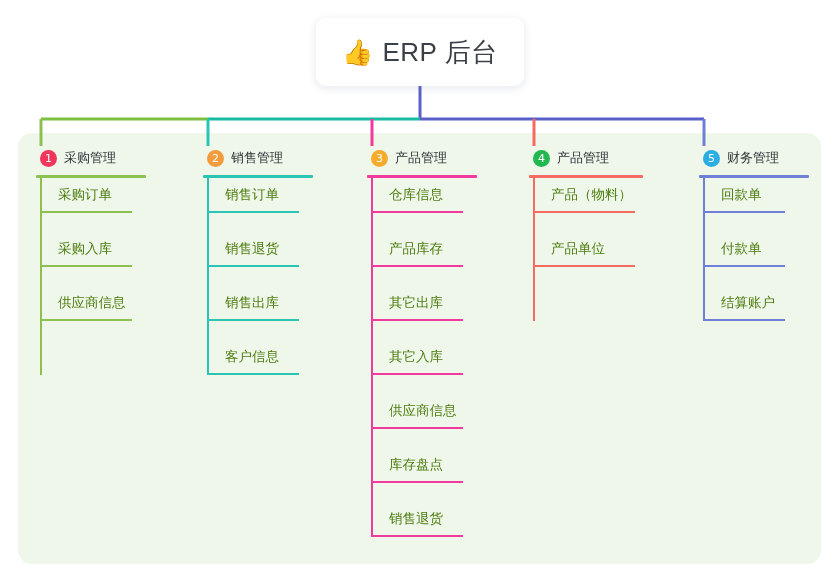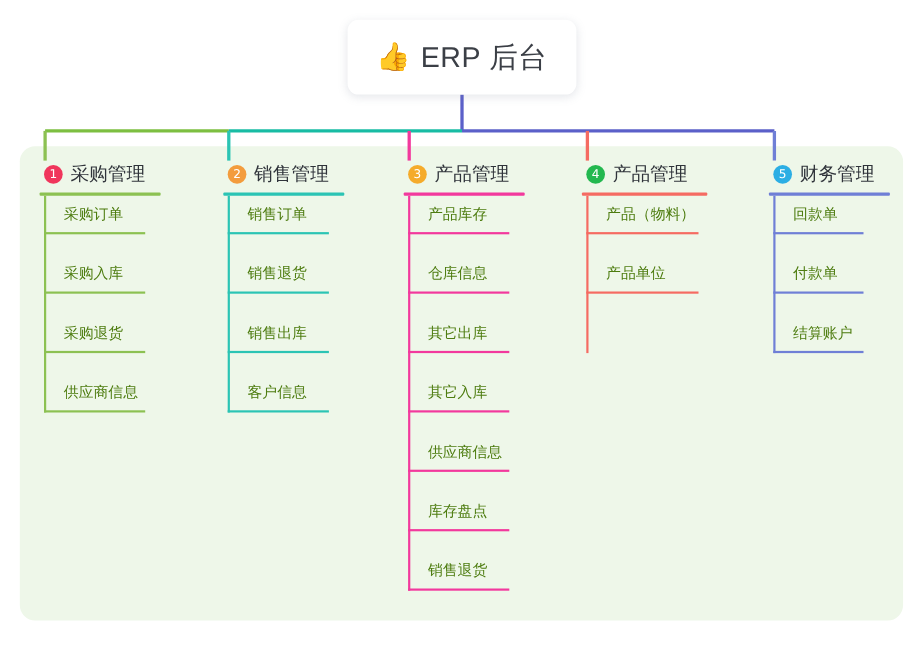--- a/index.html
+++ b/index.html
@@ -77,21 +77,21 @@
     width: 17px; height: 17px;
     border-radius: 50%;
     color: #ffffff;
     font-size: 11px;
     line-height: 17px;
     text-align: center;
     flex: 0 0 auto;
     font-family: "DejaVu Sans", sans-serif;
   }
   .col-title {
-    font-size: 17px;
+    font-size: 13px;
     color: #2f333a;
     white-space: nowrap;
   }
   .head-rule {
     height: 3px;
     margin-top: 5px;
     border-radius: 1px;
   }
 
   .leaves { position: relative; }
@@ -155,24 +155,20 @@
           <div class="leaf-stem" style="background: rgb(140, 193, 82); height: 197px;"></div>
           <div class="leaf">
             <span class="leaf-label">采购订单</span>
             <div class="leaf-rule" style="background: rgb(140, 193, 82); width: 92px;"></div>
           </div>
           <div class="leaf">
             <span class="leaf-label">采购入库</span>
             <div class="leaf-rule" style="background: rgb(140, 193, 82); width: 92px;"></div>
           </div>
           <div class="leaf">
-            <span class="leaf-label">采购退货</span>
-            <div class="leaf-rule" style="background: rgb(140, 193, 82); width: 92px;"></div>
-          </div>
-          <div class="leaf">
             <span class="leaf-label">供应商信息</span>
             <div class="leaf-rule" style="background: rgb(140, 193, 82); width: 92px;"></div>
           </div>
         </div>
       </div>
       <div class="column" style="left: 203px;">
         <div class="col-head">
           <span class="badge" style="background: rgb(243, 156, 61);">2</span>
           <span class="col-title">销售管理</span>
         </div>
@@ -199,25 +195,25 @@
       </div>
       <div class="column" style="left: 367px;">
         <div class="col-head">
           <span class="badge" style="background: rgb(245, 171, 43);">3</span>
           <span class="col-title">产品管理</span>
         </div>
         <div class="head-rule" style="background: rgb(242, 57, 157); width: 110px;"></div>
         <div class="leaves" style="height: 378px;">
           <div class="leaf-stem" style="background: rgb(242, 57, 157); height: 359px;"></div>
           <div class="leaf">
+            <span class="leaf-label">仓库信息</span>
+            <div class="leaf-rule" style="background: rgb(242, 57, 157); width: 92px;"></div>
+          </div>
+          <div class="leaf">
             <span class="leaf-label">产品库存</span>
-            <div class="leaf-rule" style="background: rgb(242, 57, 157); width: 92px;"></div>
-          </div>
-          <div class="leaf">
-            <span class="leaf-label">仓库信息</span>
             <div class="leaf-rule" style="background: rgb(242, 57, 157); width: 92px;"></div>
           </div>
           <div class="leaf">
             <span class="leaf-label">其它出库</span>
             <div class="leaf-rule" style="background: rgb(242, 57, 157); width: 92px;"></div>
           </div>
           <div class="leaf">
             <span class="leaf-label">其它入库</span>
             <div class="leaf-rule" style="background: rgb(242, 57, 157); width: 92px;"></div>
           </div>

